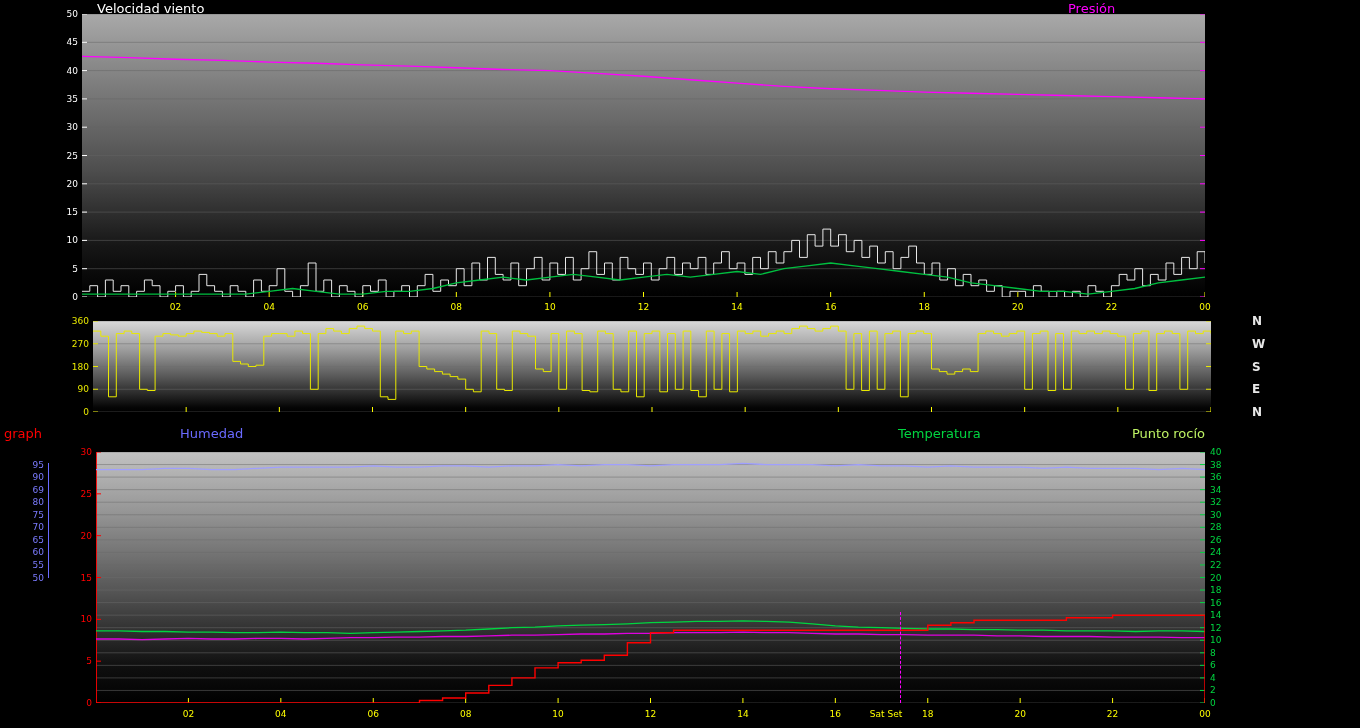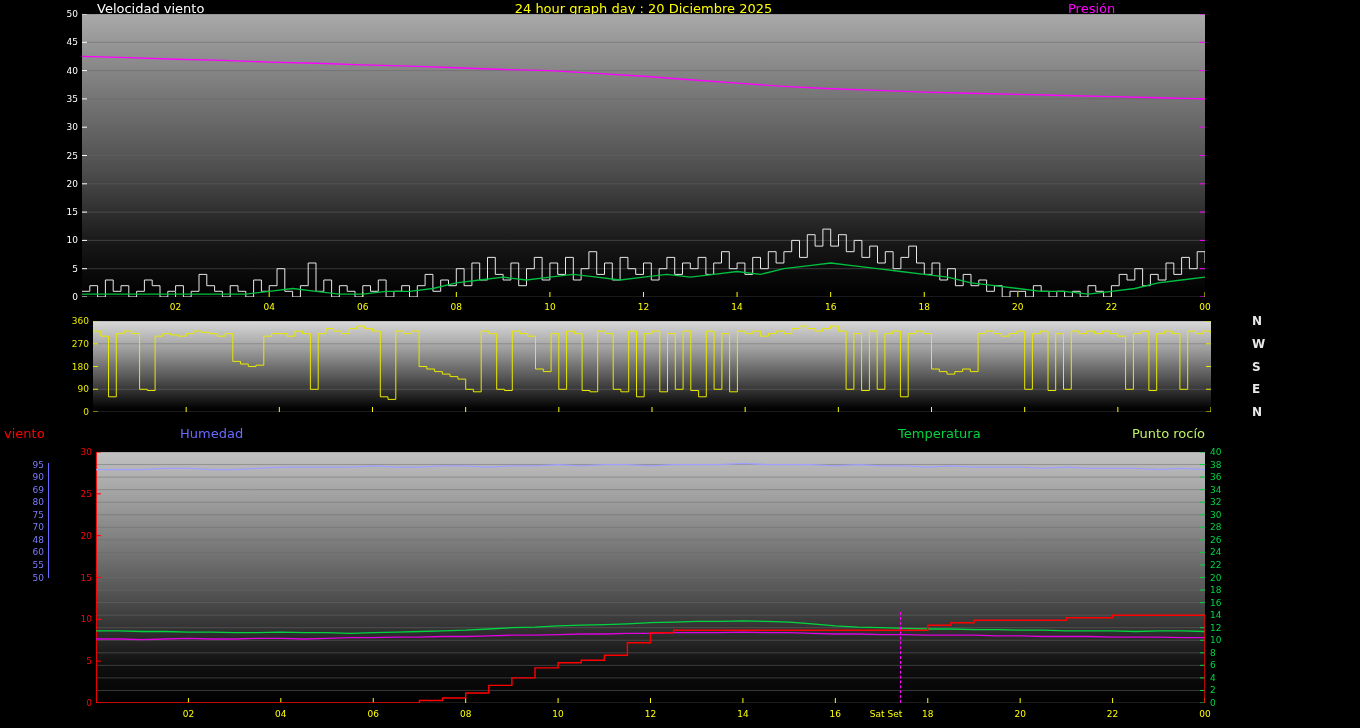--- a/index.html
+++ b/index.html
@@ -23,21 +23,20 @@
   .sunset-line{position:absolute;width:0;border-left:1px dashed #ff00ff}
   .hum-axis-line{position:absolute;width:1px;background:#6a6aff}
   .sunset-label{position:absolute;font-size:9px;color:#ffff00;transform:translateX(-50%);top:2px;white-space:nowrap}
 </style>
 </head>
 <body>
 
 <div class="screen">
 
   <span class="hdr-lbl" style="left:97px;top:1px;color:#ffffff">Velocidad viento</span>
-  <span class="hdr-lbl" style="left:82px;top:1px;width:1123px;text-align:center;color:#ffff00">24 hour graph day : 20 Diciembre 2025</span>
   <span class="hdr-lbl" style="left:1068px;top:1px;color:#ff00ff">Presión</span>
 
   <div class="axis-col right-align" style="left:38px;top:14px;width:40px;height:283px">
       <span style="top: 0%; color: rgb(255, 255, 255);">50</span>
       <span style="top: 10%; color: rgb(255, 255, 255);">45</span>
       <span style="top: 20%; color: rgb(255, 255, 255);">40</span>
       <span style="top: 30%; color: rgb(255, 255, 255);">35</span>
       <span style="top: 40%; color: rgb(255, 255, 255);">30</span>
       <span style="top: 50%; color: rgb(255, 255, 255);">25</span>
       <span style="top: 60%; color: rgb(255, 255, 255);">20</span>
@@ -153,33 +152,33 @@
       </svg>
   </div>
   <div class="compass" style="left:1252px;top:321px;width:16px;height:91px">
       <span style="top: 0%;">N</span>
       <span style="top: 25%;">W</span>
       <span style="top: 50%;">S</span>
       <span style="top: 75%;">E</span>
       <span style="top: 100%;">N</span>
     </div>
 
-  <span class="hdr-lbl" style="left:4px;top:426px;color:#ff0000">viento</span>
+  <span class="hdr-lbl" style="left:4px;top:426px;color:#ff0000">graph</span>
   <span class="hdr-lbl" style="left:180px;top:426px;color:#6a6aff">Humedad</span>
   <span class="hdr-lbl" style="left:898px;top:426px;color:#00d540">Temperatura</span>
   <span class="hdr-lbl" style="left:1132px;top:426px;color:#bef264">Punto rocío</span>
 
   <div class="axis-col right-align" style="left:18px;top:452px;width:26px;height:251px">
       <span style="top: 5%; color: rgb(123, 123, 255);">95</span>
       <span style="top: 10%; color: rgb(123, 123, 255);">90</span>
       <span style="top: 15%; color: rgb(123, 123, 255);">69</span>
       <span style="top: 20%; color: rgb(123, 123, 255);">80</span>
       <span style="top: 25%; color: rgb(123, 123, 255);">75</span>
       <span style="top: 30%; color: rgb(123, 123, 255);">70</span>
-      <span style="top: 35%; color: rgb(123, 123, 255);">48</span>
+      <span style="top: 35%; color: rgb(123, 123, 255);">65</span>
       <span style="top: 40%; color: rgb(123, 123, 255);">60</span>
       <span style="top: 45%; color: rgb(123, 123, 255); text-align: center;">55</span>
       <span style="top: 50%; color: rgb(123, 123, 255);">50</span>
     </div>
   <div class="hum-axis-line" style="left:48px;top:463px;height:115px"></div>
   <div class="axis-col right-align" style="left:60px;top:452px;width:32px;height:251px">
       <span style="top: 0%; color: rgb(255, 0, 0);">30</span>
       <span style="top: 16.6667%; color: rgb(255, 0, 0);">25</span>
       <span style="top: 33.3333%; color: rgb(255, 0, 0);">20</span>
       <span style="top: 50%; color: rgb(255, 0, 0);">15</span>

